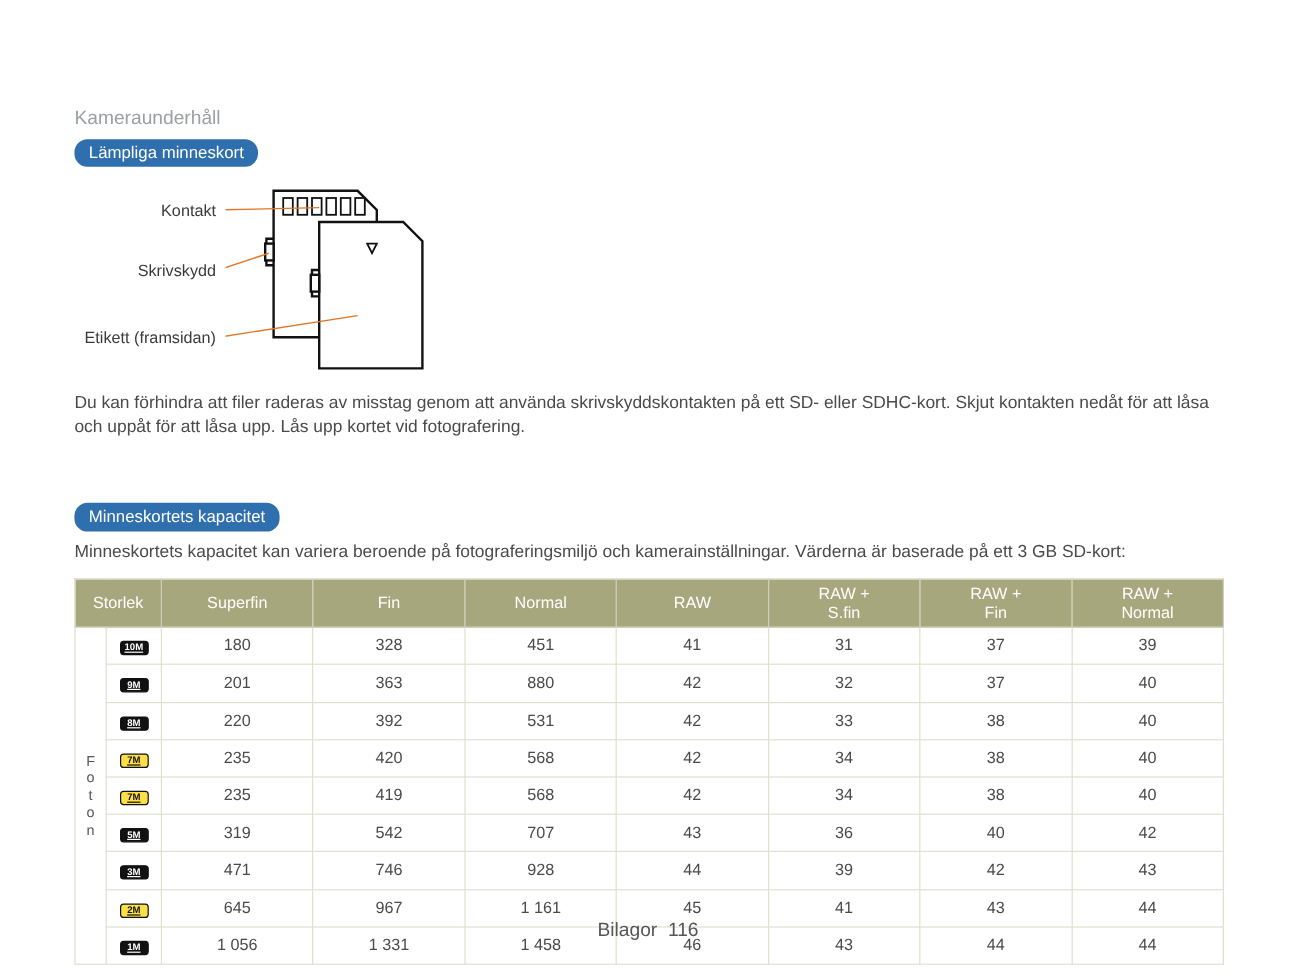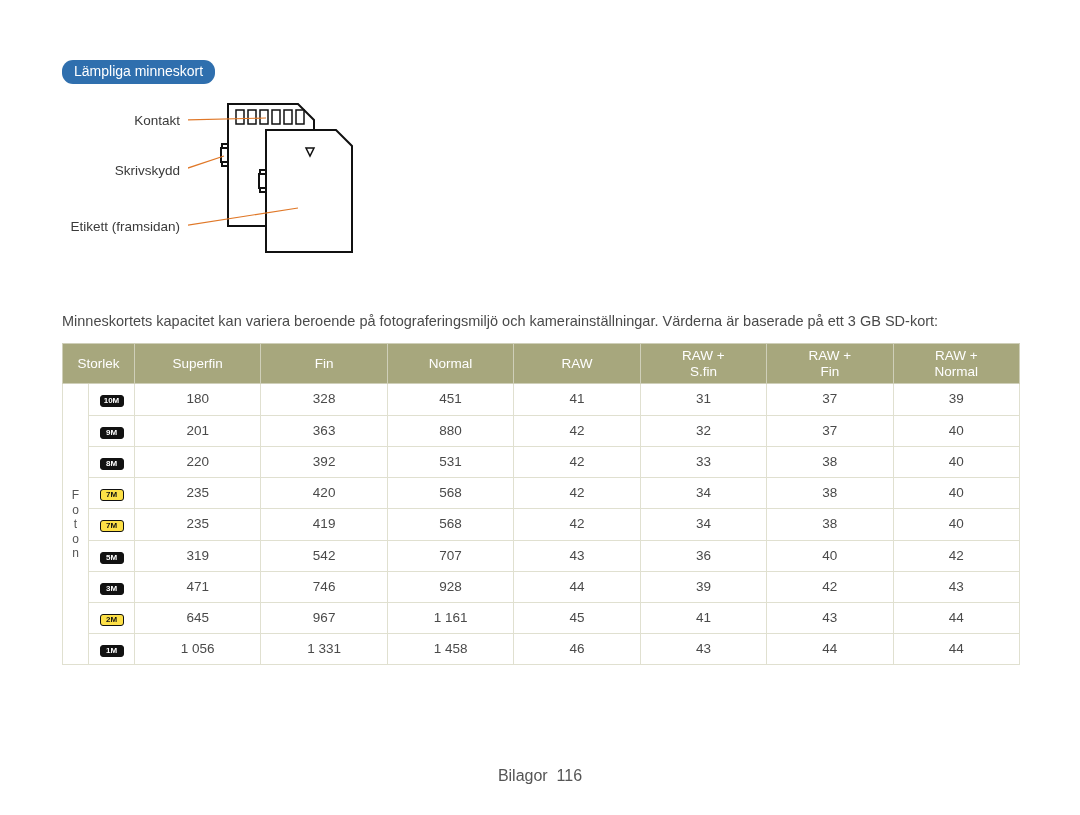--- a/index.html
+++ b/index.html
@@ -113,39 +113,41 @@
     border: 1.4px solid #111;
     border-radius: 3px;
     background: #111;
     color: #fff;
     font-size: 8px;
     font-weight: bold;
     padding: 1px 3px;
     line-height: 1;
     min-width: 16px;
     text-align: center;
+    text-decoration: underline;
   }
   .size-icon.outline {
     background: #fde047;
     color: #111;
   }
   .footer {
     position: absolute;
     bottom: 28px;
     left: 0;
     width: 100%;
     text-align: center;
     font-size: 16px;
     color: #555;
   }
 </style>
 </head>
 <body>
 
 <div class="page">
+  <div class="breadcrumb">Kameraunderhåll</div>
 
   <div class="columns">
 
     <div class="col">
       <div class="pill">Lämpliga minneskort</div>
 
       <div class="figure">
         <div class="fig-label contact">Kontakt</div>
         <div class="fig-label write">Skrivskydd</div>
         <div class="fig-label front">Etikett (framsidan)</div>
@@ -175,23 +177,25 @@
 
             <path d="M118 50 l8 0 l-4 8 z" fill="none" stroke-width="1.5"></path>
           </g>
 
           <line class="leader" x1="-6" y1="22" x2="78" y2="20"></line>
           <line class="leader" x1="-6" y1="72" x2="36" y2="58"></line>
           <line class="leader" x1="-6" y1="128" x2="110" y2="110"></line>
         </svg>
       </div>
 
+      <p class="body-text">Du kan förhindra att filer raderas av misstag genom att använda skrivskyddskontakten på ett SD- eller SDHC-kort. Skjut kontakten nedåt för att låsa och uppåt för att låsa upp. Lås upp kortet vid fotografering.</p>
     </div>
 
     <div class="col">
+      <div class="pill">Minneskortets kapacitet</div>
       <p class="body-text">Minneskortets kapacitet kan variera beroende på fotograferingsmiljö och kamerainställningar. Värderna är baserade på ett 3 GB SD-kort:</p>
 
       <table class="cap">
         <colgroup>
           <col style="width:26px">
             <col style="width:46px">
           <col>
             <col>
             <col>
             <col>

